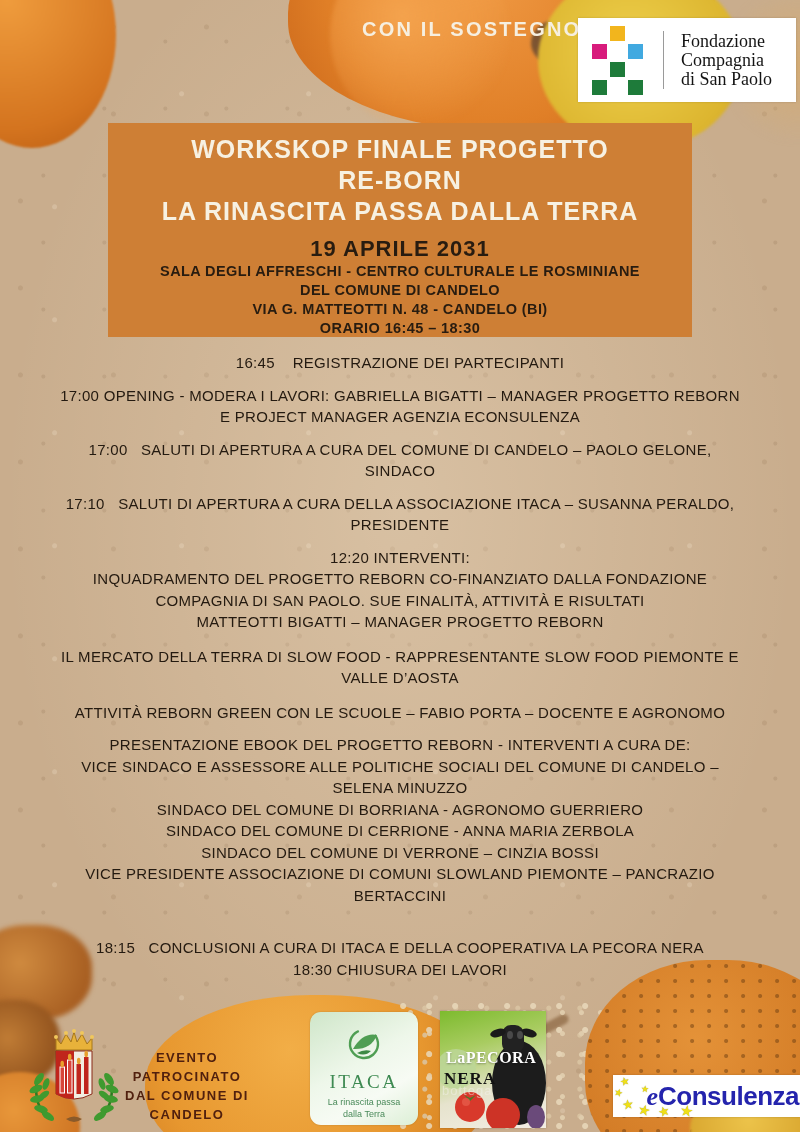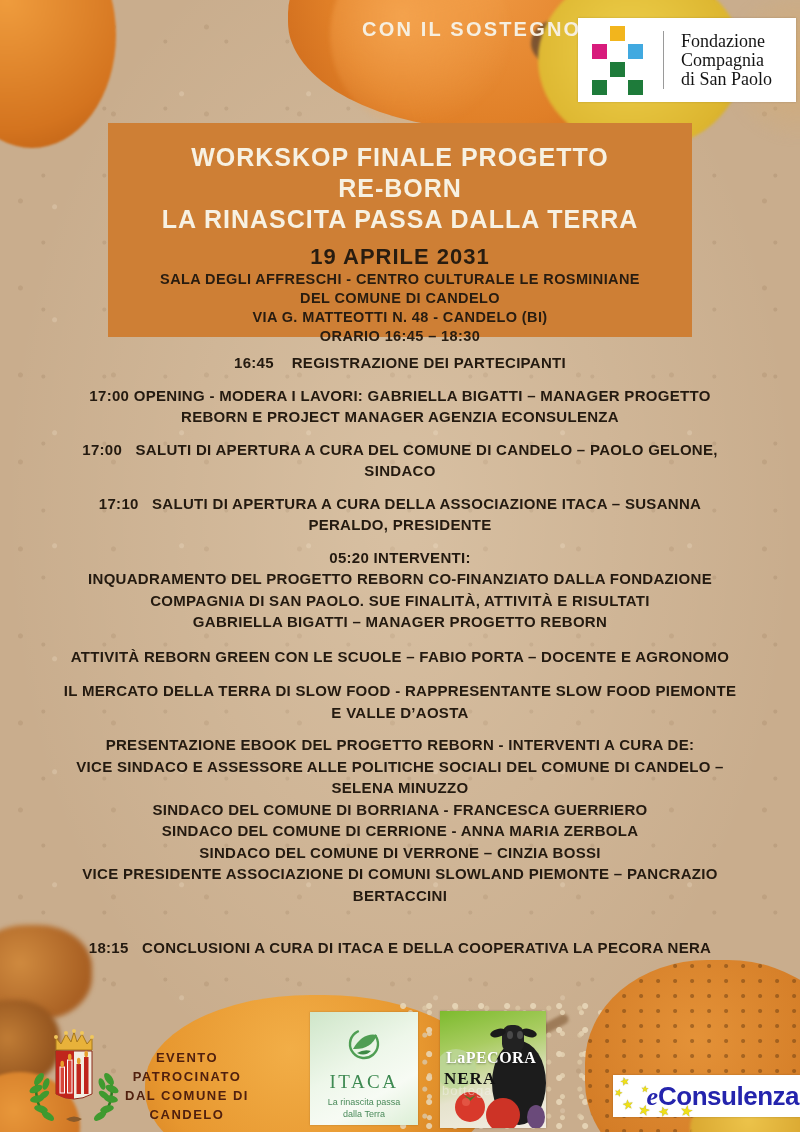--- a/index.html
+++ b/index.html
@@ -61,39 +61,39 @@
     display:flex;align-items:center;box-shadow:0 0 2px rgba(0,0,0,.18);gap:7px;}
   .fond-grid{display:grid;grid-template-columns:repeat(3,15px);grid-auto-rows:15px;gap:3px;margin-left:14px;}
   .fond-grid div{width:15px;height:15px;}
   .sq-y{background:#f2b51d;} .sq-p{background:#d81b7c;} .sq-b{background:#41a9e0;} .sq-g{background:#1e7b3a;} .sq-e{background:transparent;}
   .fond-div{width:1px;height:58px;background:#9a9a9a;margin:0 10px 0 13px;}
   .fond-name{font-family:"Liberation Serif","DejaVu Serif",serif;color:#141414;
     font-size:18px;line-height:19px;}
 
   
   .header-box{position:absolute;left:108px;top:123px;width:584px;height:214px;
-    background:#ce7f35;text-align:center;padding-top:19px;box-sizing:border-box;}
+    background:#ce7f35;text-align:center;padding-top:11px;box-sizing:border-box;}
   .title-line{color:#f7f1e2;font-weight:bold;font-size:25px;line-height:31px;letter-spacing:1px;}
   .date-line{color:#281c10;font-weight:bold;font-size:22px;line-height:27px;letter-spacing:1px;margin-top:8px;}
   .venue-line{color:#281c10;font-weight:bold;font-size:14.5px;line-height:19px;letter-spacing:.4px;}
 
   
   .program{position:absolute;left:60px;top:352px;width:680px;text-align:center;}
-  .prog-item{color:#241a10;font-weight:bold;font-size:15px;line-height:21.5px;
+  .prog-item{color:#241a10;font-weight:normal;font-size:15px;line-height:21.5px;
     letter-spacing:.3px;white-space:pre-wrap;}
   .gap-s{margin-top:13px;} .gap-m{margin-top:11px;} .gap-l{margin-top:31px;}
 
   
   .patronage{position:absolute;left:112px;top:1048px;width:150px;text-align:center;
     color:#51200e;font-weight:bold;font-size:13px;line-height:19px;letter-spacing:1.5px;}
   .crest{position:absolute;left:26px;top:1022px;}
 
   .itaca-card{position:absolute;left:310px;top:1012px;width:108px;height:113px;text-align:center;
     background:linear-gradient(150deg,#cfe6c9 0%,#eef7ea 45%,#f7fbf4 70%,#dcefd6 100%);
-    box-shadow:0 0 2px rgba(0,0,0,.2);}
+    box-shadow:0 0 2px rgba(0,0,0,.2);border-radius:11px;}
   .itaca-name{font-family:"Liberation Serif","DejaVu Serif",serif;color:#3e8a52;
     font-size:19px;letter-spacing:2.5px;margin-top:1px;}
   .itaca-tag{color:#4a8a5a;font-size:9px;line-height:12px;margin-top:3px;}
 
   .pecora-card{position:absolute;left:440px;top:1011px;width:106px;height:117px;overflow:hidden;
     background:linear-gradient(165deg,#7dbb2e 0%,#a9cc61 30%,#e6e3cd 65%,#f3eee3 100%);
     box-shadow:0 0 2px rgba(0,0,0,.25);}
   .pecora-l1{position:absolute;left:6px;top:38px;color:#ffffff;
     font-family:"Liberation Serif","DejaVu Serif",serif;font-weight:bold;font-size:16px;letter-spacing:.5px;
     text-shadow:0 1px 2px rgba(0,0,0,.35);}
@@ -172,32 +172,33 @@
     <div class="venue-line">DEL COMUNE DI CANDELO</div>
     <div class="venue-line">VIA G. MATTEOTTI N. 48 - CANDELO (BI)</div>
     <div class="venue-line">ORARIO 16:45 – 18:30</div>
   </div>
 
   <div class="program">
     <div class="prog-item">16:45    REGISTRAZIONE DEI PARTECIPANTI</div>
     <div class="prog-item gap-m">17:00 OPENING - MODERA I LAVORI: GABRIELLA BIGATTI – MANAGER PROGETTO REBORN E PROJECT MANAGER AGENZIA ECONSULENZA</div>
     <div class="prog-item gap-m">17:00   SALUTI DI APERTURA A CURA DEL COMUNE DI CANDELO – PAOLO GELONE, SINDACO</div>
     <div class="prog-item gap-m">17:10   SALUTI DI APERTURA A CURA DELLA ASSOCIAZIONE ITACA – SUSANNA PERALDO, PRESIDENTE</div>
-    <div class="prog-item gap-m">05:20 INTERVENTI:</div>
+    <div class="prog-item gap-m">12:20 INTERVENTI:</div>
     <div class="prog-item">INQUADRAMENTO DEL PROGETTO REBORN CO-FINANZIATO DALLA FONDAZIONE COMPAGNIA DI SAN PAOLO. SUE FINALITÀ, ATTIVITÀ E RISULTATI</div>
-    <div class="prog-item">GABRIELLA BIGATTI – MANAGER PROGETTO REBORN</div>
+    <div class="prog-item">MATTEOTTI BIGATTI – MANAGER PROGETTO REBORN</div>
+    <div class="prog-item gap-s">IL MERCATO DELLA TERRA DI SLOW FOOD - RAPPRESENTANTE SLOW FOOD PIEMONTE E VALLE D’AOSTA</div>
     <div class="prog-item gap-s">ATTIVITÀ REBORN GREEN CON LE SCUOLE – FABIO PORTA – DOCENTE E AGRONOMO</div>
-    <div class="prog-item gap-s">IL MERCATO DELLA TERRA DI SLOW FOOD - RAPPRESENTANTE SLOW FOOD PIEMONTE E VALLE D’AOSTA</div>
     <div class="prog-item gap-m">PRESENTAZIONE EBOOK DEL PROGETTO REBORN - INTERVENTI A CURA DE:</div>
     <div class="prog-item">VICE SINDACO E ASSESSORE ALLE POLITICHE SOCIALI DEL COMUNE DI CANDELO – SELENA MINUZZO</div>
-    <div class="prog-item">SINDACO DEL COMUNE DI BORRIANA - FRANCESCA GUERRIERO</div>
+    <div class="prog-item">SINDACO DEL COMUNE DI BORRIANA - AGRONOMO GUERRIERO</div>
     <div class="prog-item">SINDACO DEL COMUNE DI CERRIONE - ANNA MARIA ZERBOLA</div>
     <div class="prog-item">SINDACO DEL COMUNE DI VERRONE – CINZIA BOSSI</div>
     <div class="prog-item">VICE PRESIDENTE ASSOCIAZIONE DI COMUNI SLOWLAND PIEMONTE – PANCRAZIO BERTACCINI</div>
     <div class="prog-item gap-l">18:15   CONCLUSIONI A CURA DI ITACA E DELLA COOPERATIVA LA PECORA NERA</div>
+    <div class="prog-item">18:30 CHIUSURA DEI LAVORI</div>
   </div>
 
   <svg class="crest" width="96" height="110" viewBox="0 0 96 110">
 
     <path d="M20 95 Q6 78 12 55" fill="none" stroke="#2e7a22" stroke-width="2.5"></path>
     <path d="M76 95 Q90 78 84 55" fill="none" stroke="#2e7a22" stroke-width="2.5"></path>
     <g fill="#3f9a2f">
       <ellipse cx="13" cy="57" rx="7" ry="3.5" transform="rotate(-55 13 57)"></ellipse>
       <ellipse cx="10" cy="67" rx="7" ry="3.5" transform="rotate(-25 10 67)"></ellipse>
       <ellipse cx="11" cy="77" rx="7" ry="3.5" transform="rotate(-10 11 77)"></ellipse>

